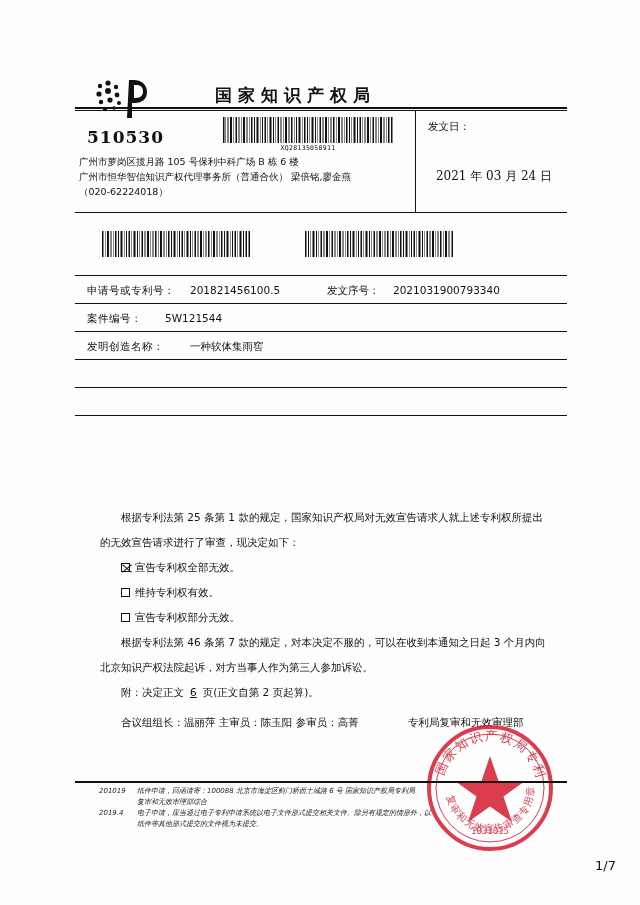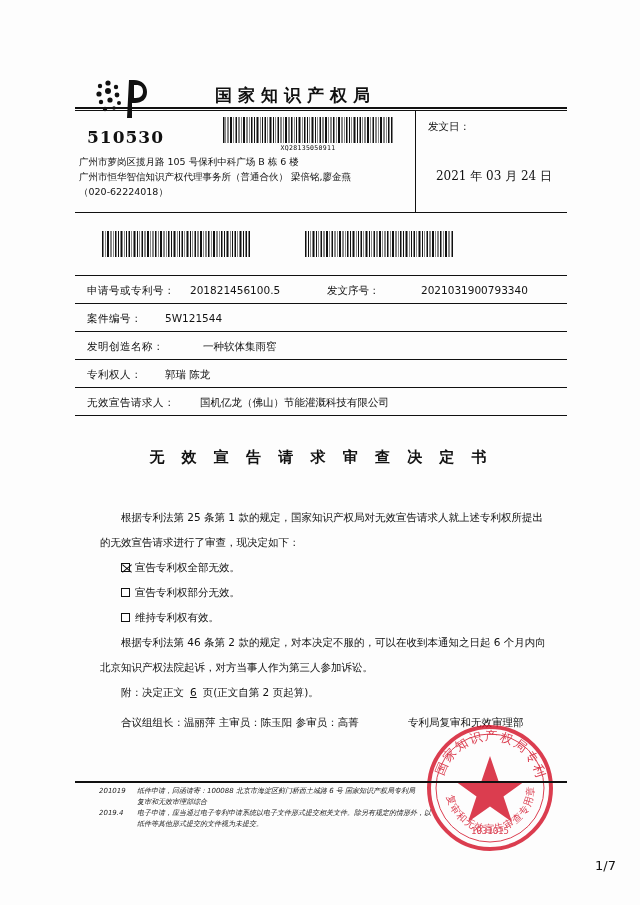--- a/index.html
+++ b/index.html
@@ -139,21 +139,21 @@
   .frow .val {
     position: absolute;
     top: 8px;
   }
   .frow .lbl2 {
     position: absolute;
     left: 252px; top: 8px;
   }
   .frow .val2 {
     position: absolute;
-    left: 346px; top: 8px;
+    left: 318px; top: 8px;
   }
   .rowline { position: absolute; left: 75px; width: 492px; height: 1px; background: #111; }
 
   
   .doc-title {
     position: absolute;
     left: 75px; top: 448px;
     width: 492px;
     text-align: center;
     font-size: 15px;
@@ -491,52 +491,43 @@
   <div class="rowline" style="top:303px;"></div>
 
   <div class="frow" style="top:304px;">
     <span class="lbl">案件编号：</span>
     <span class="val" style="left:90px;">5W121544</span>
   </div>
   <div class="rowline" style="top:331px;"></div>
 
   <div class="frow" style="top:332px;">
     <span class="lbl">发明创造名称：</span>
-    <span class="val" style="left:128px;">一种软体集雨窖</span>
+    <span class="val" style="left:115px;">一种软体集雨窖</span>
   </div>
   <div class="rowline" style="top:359px;"></div>
 
-  <div class="frow" style="top:360px;">
-    <span class="lbl">专利权人：</span>
-    <span class="val" style="left:90px;">郭瑞    陈龙</span>
-  </div>
   <div class="rowline" style="top:387px;"></div>
 
-  <div class="frow" style="top:388px;">
-    <span class="lbl">无效宣告请求人：</span>
-    <span class="val" style="left:125px;">国机亿龙（佛山）节能灌溉科技有限公司</span>
-  </div>
   <div class="rowline" style="top:415px;"></div>
 
-  <div class="doc-title">无 效 宣 告 请 求 审 查 决 定 书</div>
 
   <div class="body">
     <div class="p">根据专利法第 25 条第 1 款的规定，国家知识产权局对无效宣告请求人就上述专利权所提出的无效宣告请求进行了审查，现决定如下：</div>
 
     <div class="opt">
       <span class="cb checked"></span><span>宣告专利权全部无效。</span>
     </div>
     <div class="opt">
+      <span class="cb"></span><span>维持专利权有效。</span>
+    </div>
+    <div class="opt">
       <span class="cb"></span><span>宣告专利权部分无效。</span>
     </div>
-    <div class="opt">
-      <span class="cb"></span><span>维持专利权有效。</span>
-    </div>
-
-    <div class="p">根据专利法第 46 条第 2 款的规定，对本决定不服的，可以在收到本通知之日起 6 个月内向北京知识产权法院起诉，对方当事人作为第三人参加诉讼。</div>
+
+    <div class="p">根据专利法第 46 条第 7 款的规定，对本决定不服的，可以在收到本通知之日起 3 个月内向北京知识产权法院起诉，对方当事人作为第三人参加诉讼。</div>
 
     <div class="attach-line">
       <span>附：</span><span>决定正文</span><span class="ul">6</span><span>页(正文自第 2 页起算)。</span>
     </div>
   </div>
 
   <div class="panel-row">合议组组长：温丽萍   主审员：陈玉阳   参审员：高菁</div>
   <div class="dept-row">专利局复审和无效审理部</div>
 
   <svg class="seal" viewBox="0 0 132 132">

